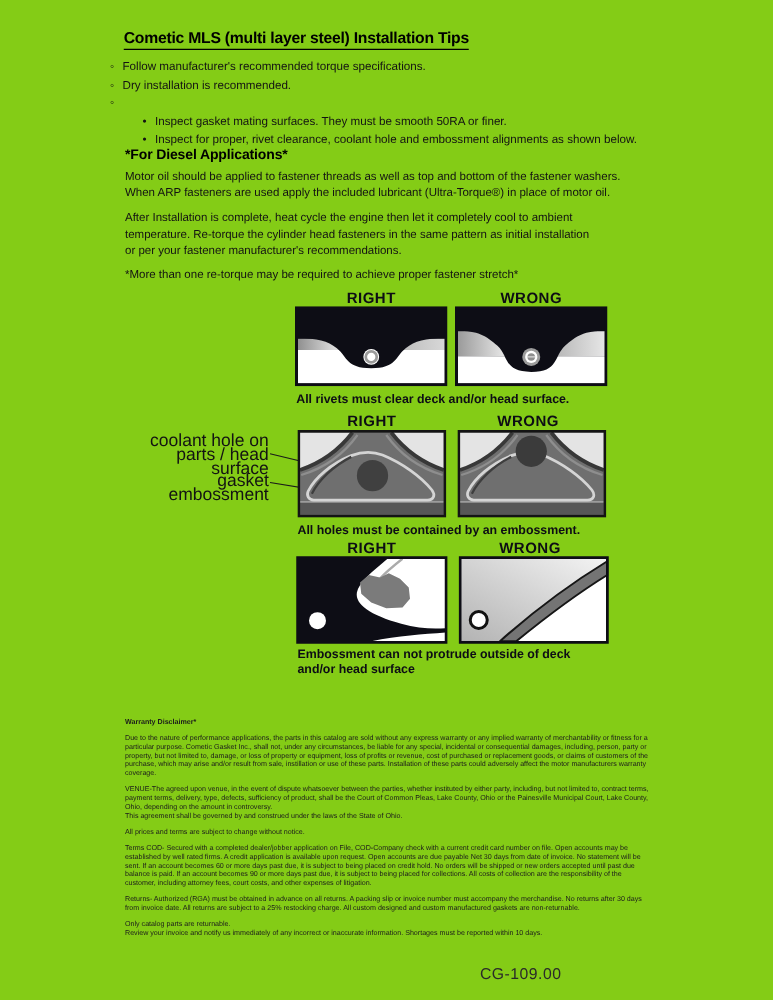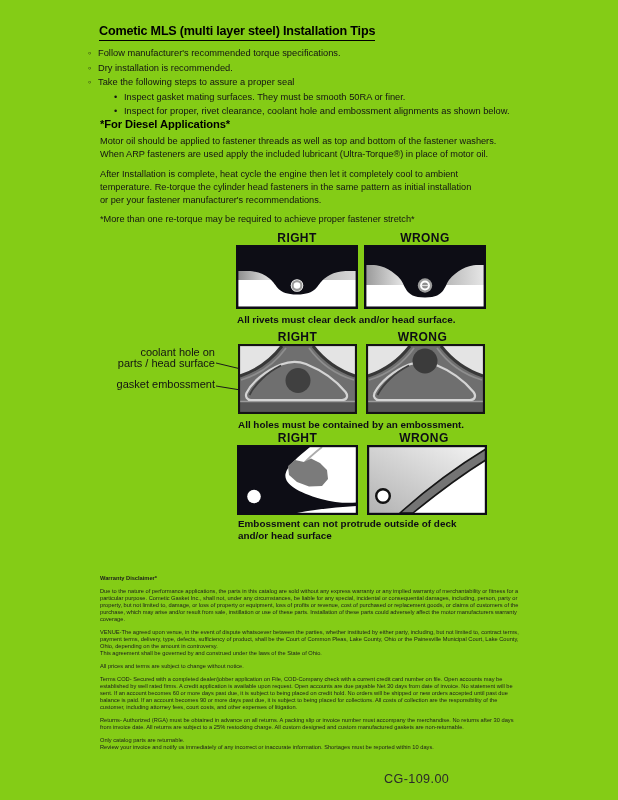--- a/index.html
+++ b/index.html
@@ -16,21 +16,21 @@
   .b-row{display:flex;align-items:baseline;}
   .b-row.sub{padding-left:26px;}
   .b-marker{width:10px;flex:0 0 10px;font-size:9.3px;}
   .heading{font-size:11.2px;font-weight:bold;color:#000;letter-spacing:-0.1px;}
   .para{font-size:9.2px;line-height:13.2px;color:#131313;white-space:pre-line;width:440px;}
   .figrow{display:flex;gap:6px;}
   .figlabels{display:flex;gap:6px;font-size:12px;font-weight:bold;color:#0d0d15;letter-spacing:0.4px;}
   .figlabels > div{text-align:center;}
   .w122{width:122px;} .w119{width:119px;} .w121{width:121px;} .w120{width:120px;}
   .caption{font-size:9.9px;font-weight:bold;color:#0d0d15;line-height:11.6px;}
-  .annot{font-size:11px;color:#131313;line-height:11px;text-align:right;width:120px;}
+  .annot{font-size:14px;color:#131313;line-height:11px;text-align:right;width:120px;}
   .fineprint{width:420px;font-size:5.7px;line-height:7px;color:#1c1c1c;}
   .fineprint .fp-h{font-weight:bold;margin:0 0 6px 0;}
   .fineprint p{margin:0 0 6px 0;}
   .fineprint p.tight{margin:0;}
   .pagenum{font-size:12.6px;color:#2a2a2a;letter-spacing:0.4px;}
   svg{display:block;}
 </style>
 </head>
 <body>
 
@@ -44,21 +44,20 @@
     <div class="b-row">
       <span class="b-marker">◦</span>
       <span>Follow manufacturer's recommended torque specifications.</span>
     </div>
     <div class="b-row">
       <span class="b-marker">◦</span>
       <span>Dry installation is recommended.</span>
     </div>
     <div class="b-row">
       <span class="b-marker">◦</span>
-      <span>Take the following steps to assure a proper seal</span>
     </div>
     <div class="b-row sub">
       <span class="b-marker">•</span>
       <span>Inspect gasket mating surfaces.  They must be smooth 50RA or finer.</span>
     </div>
     <div class="b-row sub">
       <span class="b-marker">•</span>
       <span>Inspect for proper, rivet clearance, coolant hole and embossment alignments as shown below.</span>
     </div>
   </div>

